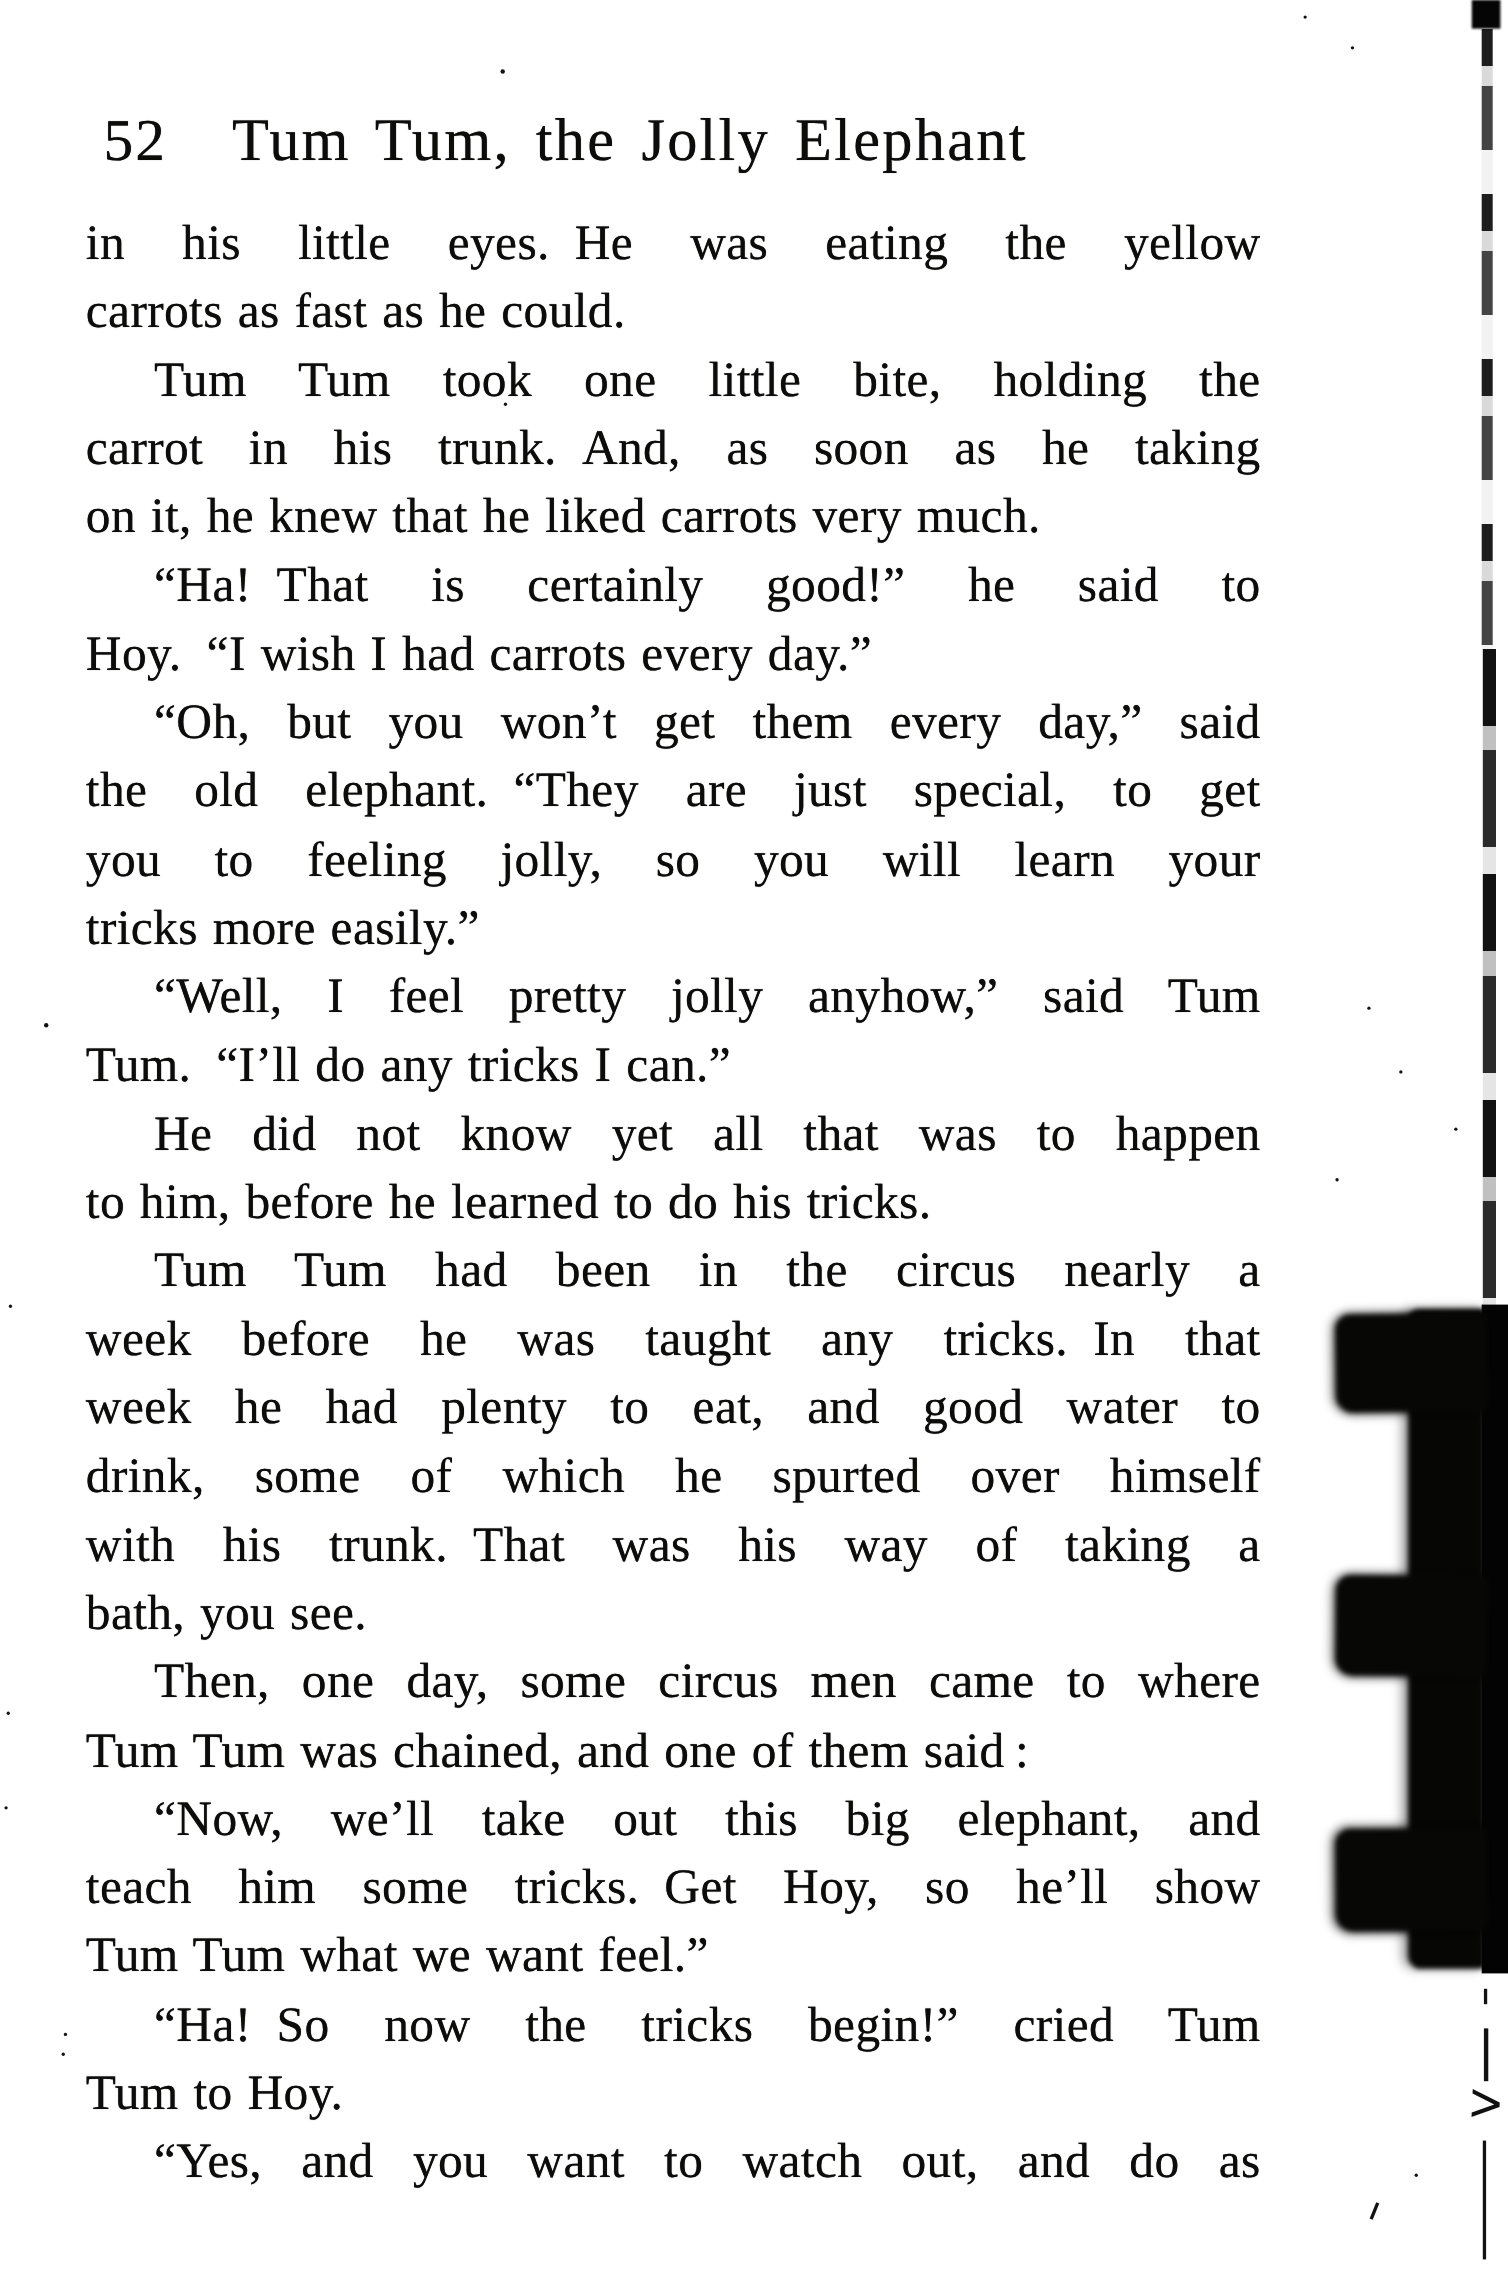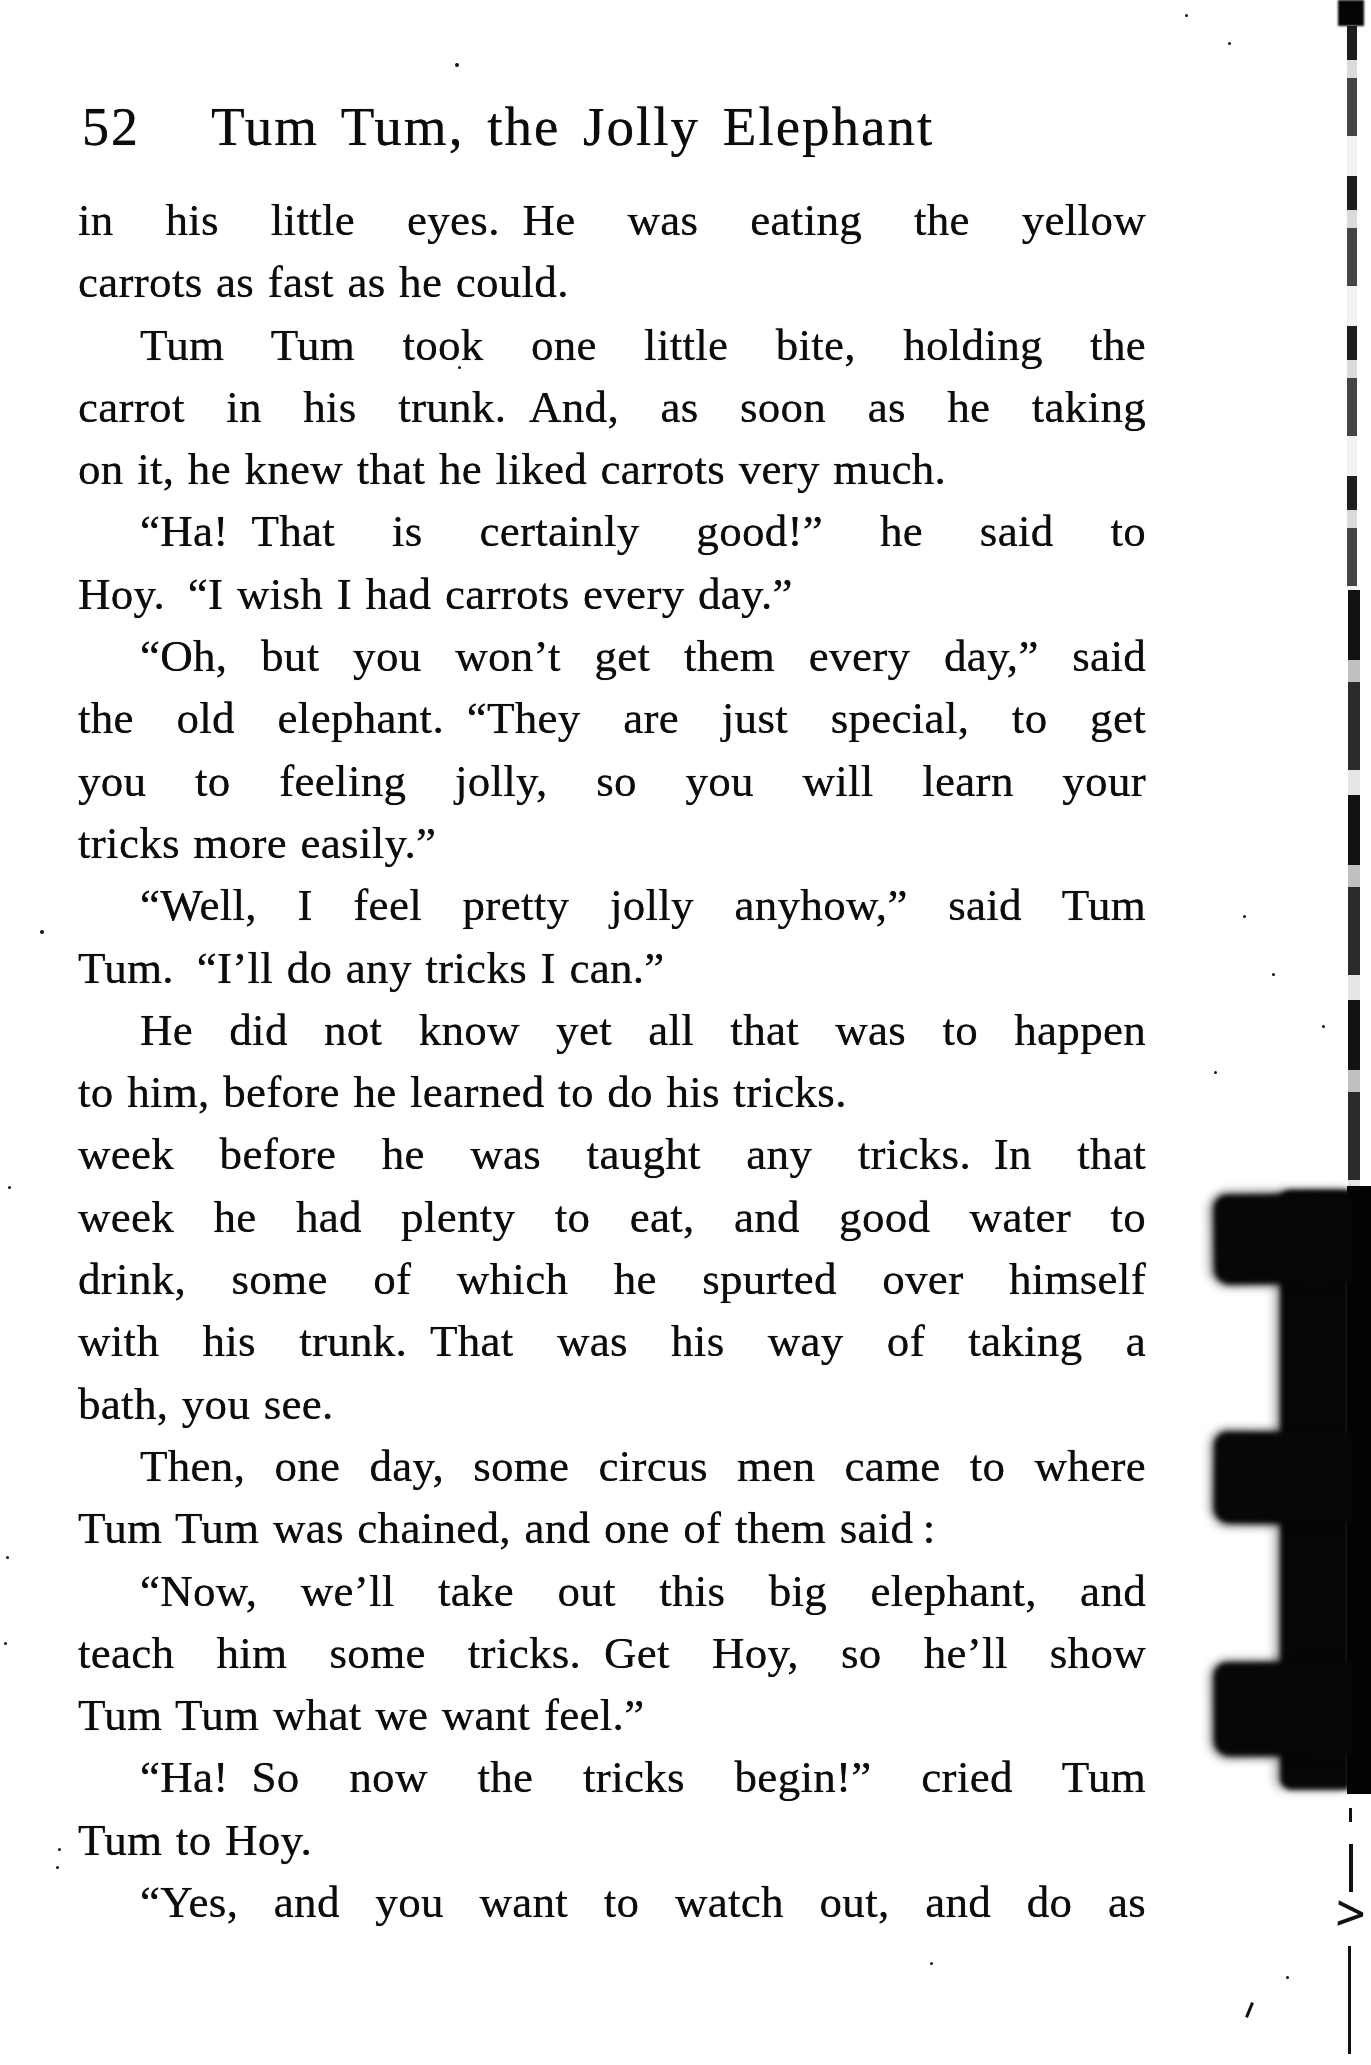--- a/index.html
+++ b/index.html
@@ -20,21 +20,21 @@
   
   .header {
     position: absolute;
     top: 92px;
     left: 0;
     width: 1371px;
     height: 70px;
   }
   .page-number {
     position: absolute;
-    left: 82px;
+    left: 94px;
     top: 0;
     font-size: 54px;
     line-height: 70px;
     letter-spacing: 2px;
     text-shadow: 0 0 0.7px rgba(0,0,0,0.85);
   }
   .running-title {
     position: absolute;
     left: 211px;
     top: 0;
@@ -170,20 +170,21 @@
       <div class="line indent justified">“Ha! That is certainly good!” he said to</div>
       <div class="line short">Hoy. “I wish I had carrots every day.”</div>
       <div class="line indent justified">“Oh, but you won’t get them every day,” said</div>
       <div class="line justified">the old elephant. “They are just special, to get</div>
       <div class="line justified">you to feeling jolly, so you will learn your</div>
       <div class="line short">tricks more easily.”</div>
       <div class="line indent justified">“Well, I feel pretty jolly anyhow,” said Tum</div>
       <div class="line short">Tum. “I’ll do any tricks I can.”</div>
       <div class="line indent justified">He did not know yet all that was to happen</div>
       <div class="line short">to him, before he learned to do his tricks.</div>
+      <div class="line indent justified">Tum Tum had been in the circus nearly a</div>
       <div class="line justified">week before he was taught any tricks. In that</div>
       <div class="line justified">week he had plenty to eat, and good water to</div>
       <div class="line justified">drink, some of which he spurted over himself</div>
       <div class="line justified">with his trunk. That was his way of taking a</div>
       <div class="line short">bath, you see.</div>
       <div class="line indent justified">Then, one day, some circus men came to where</div>
       <div class="line short">Tum Tum was chained, and one of them said :</div>
       <div class="line indent justified">“Now, we’ll take out this big elephant, and</div>
       <div class="line justified">teach him some tricks. Get Hoy, so he’ll show</div>
       <div class="line short">Tum Tum what we want feel.”</div>

